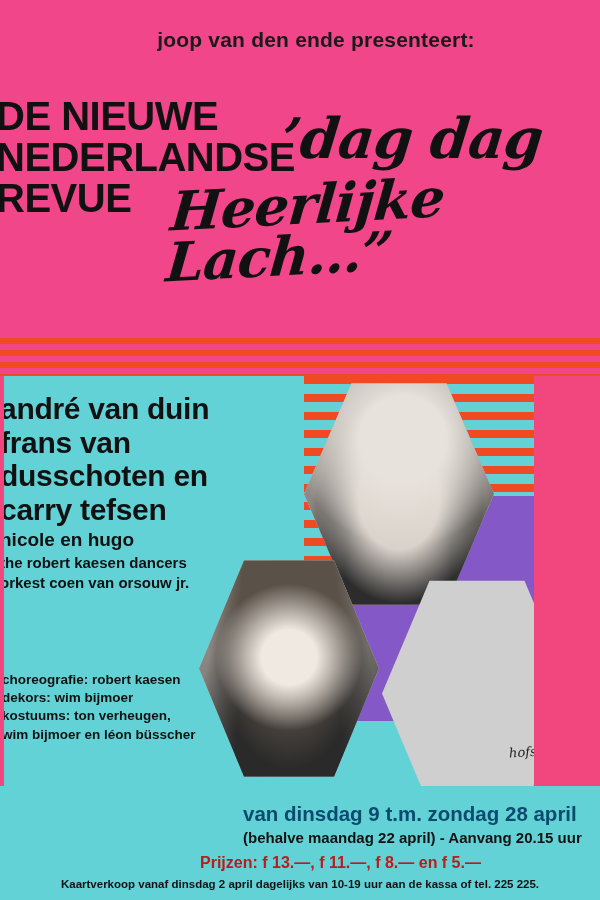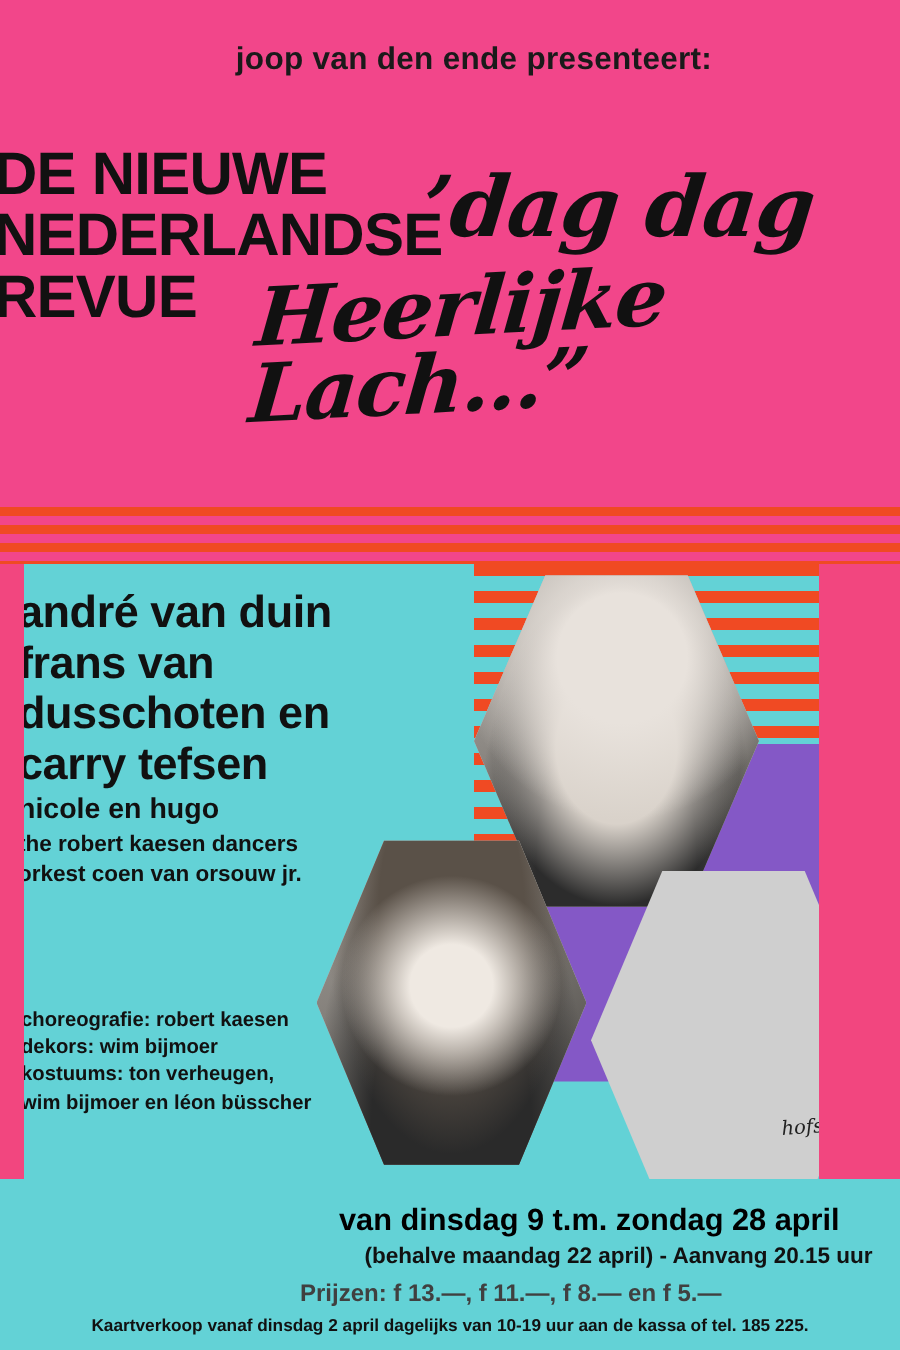--- a/index.html
+++ b/index.html
@@ -85,21 +85,21 @@
     background: repeating-linear-gradient(
       to bottom,
       #f04a23 0px, #f04a23 6px,
       #f2468a 6px, #f2468a 12px
     );
   }
 
   
   .band-main {
     position: absolute;
-    left: 16px; top: 376px;
+    left: 4px; top: 376px;
     width: 530px;
     height: 410px;
     background: #63d2d6;
     overflow: hidden;
   }
   
   .deco-stripes {
     position: absolute;
     right: 0; top: 0;
     width: 230px;
@@ -230,40 +230,40 @@
   .venue {
     position: absolute;
     left: 42px; top: 14px;
     font-size: 40px;
     font-weight: 800;
     color: #111;
     letter-spacing: 0.5px;
   }
   .dates {
     position: absolute;
-    left: 226px; top: 16px;
+    left: 243px; top: 16px;
     font-size: 20.5px;
     font-weight: 800;
-    color: #000000;
+    color: #0c4a6e;
     white-space: nowrap;
   }
   .dates-sub {
     position: absolute;
     left: 243px; top: 43px;
     font-size: 15px;
     font-weight: 700;
     color: #111;
     white-space: nowrap;
   }
   .prices {
     position: absolute;
     left: 200px; top: 68px;
     font-size: 16px;
     font-weight: 800;
-    color: #404040;
+    color: #b91c1c;
     white-space: nowrap;
   }
   .ticket-line {
     position: absolute;
     left: 0; top: 92px;
     width: 600px;
     text-align: center;
     font-size: 11.5px;
     font-weight: 600;
     color: #111;
@@ -323,16 +323,16 @@
       <div class="face"></div>
     </div>
 
     <div class="signature">hofstra</div>
   </div>
 
   <div class="band-bottom">
     <div class="dates">van dinsdag 9 t.m. zondag 28 april</div>
     <div class="dates-sub">(behalve maandag 22 april) - Aanvang 20.15 uur</div>
     <div class="prices">Prijzen: f 13.—, f 11.—, f 8.— en f 5.—</div>
-    <div class="ticket-line">Kaartverkoop vanaf dinsdag 2 april dagelijks van 10-19 uur aan de kassa of tel. 185 225.</div>
+    <div class="ticket-line">Kaartverkoop vanaf dinsdag 2 april dagelijks van 10-19 uur aan de kassa of tel. 225 225.</div>
   </div>
 
 </div>
 
 </body></html>

